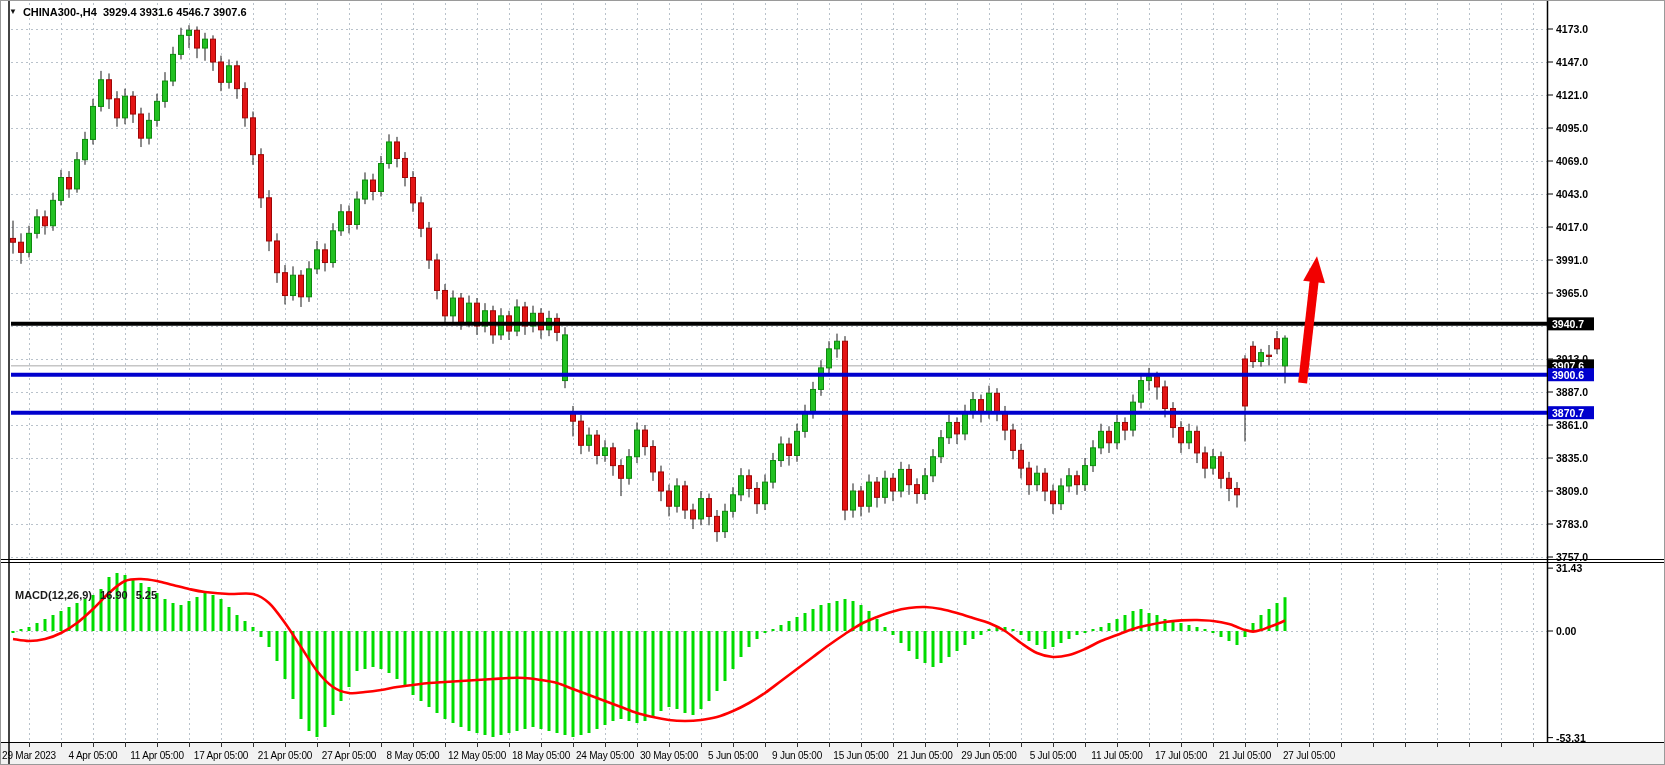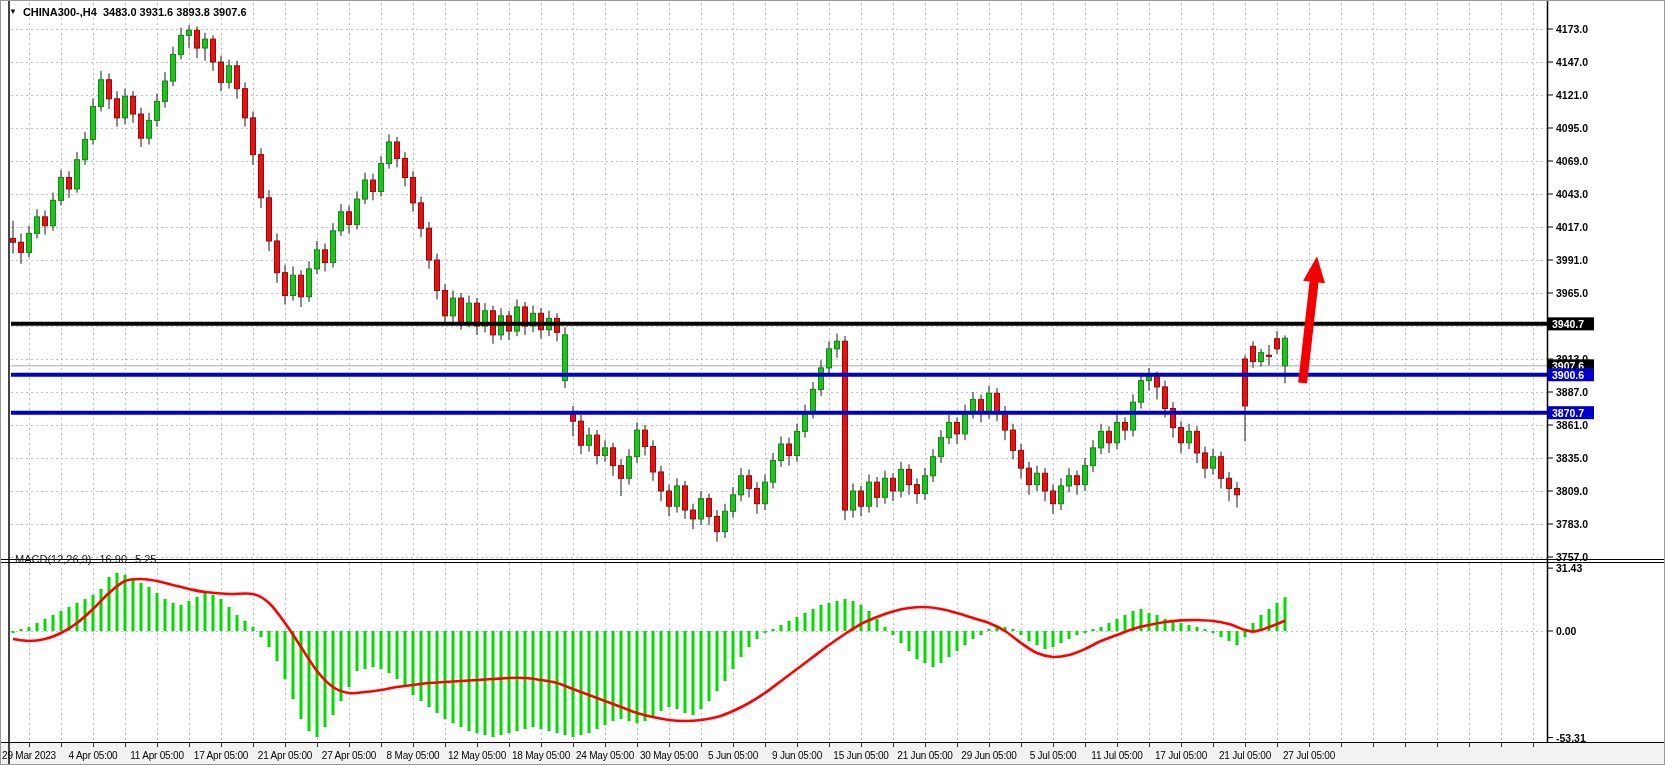--- a/index.html
+++ b/index.html
@@ -1,21 +1,21 @@
 <!DOCTYPE html>
 <html><head>
 <meta charset="utf-8">
 <style>
   html,body{margin:0;padding:0;background:#e8e8e8;font-family:"Liberation Sans",sans-serif;}
   #app{position:relative;width:1665px;height:765px;background:#ffffff;overflow:hidden;border:1px solid #9a9a9a;box-sizing:border-box;}
   #chart-svg{position:absolute;left:0;top:0;}
   #title-overlay{position:absolute;left:8px;top:3px;height:15px;display:flex;align-items:center;gap:6px;
     font-size:11px;font-weight:700;color:#000;white-space:nowrap;}
   #title-overlay .tri{font-size:8px;color:#111;line-height:1;}
-  #macd-label-overlay{position:absolute;left:14px;top:552px;font-size:11px;font-weight:400;color:#1a1a1a;white-space:nowrap;}
+  #macd-label-overlay{position:absolute;left:14px;top:588px;font-size:11px;font-weight:700;color:#1a1a1a;white-space:nowrap;}
   #macd-label-overlay span{margin-right:5px;}
   .svgtext{font-family:"Liberation Sans",sans-serif;}
 </style>
 </head>
 <body>
 
 <div id="app">
   <svg id="chart-svg" width="1665" height="765">
       <rect x="0" y="0" width="1665" height="741" fill="#FFFFFF"></rect>
       <rect x="0" y="741" width="1665" height="24" fill="#F2F2F2"></rect>
@@ -761,20 +761,20 @@
         <text x="1052" y="758" class="svgtext" font-size="10px" text-anchor="middle" fill="#000000" letter-spacing="-0.2px">5 Jul 05:00</text>
         <text x="1116" y="758" class="svgtext" font-size="10px" text-anchor="middle" fill="#000000" letter-spacing="-0.2px">11 Jul 05:00</text>
         <text x="1180" y="758" class="svgtext" font-size="10px" text-anchor="middle" fill="#000000" letter-spacing="-0.2px">17 Jul 05:00</text>
         <text x="1244" y="758" class="svgtext" font-size="10px" text-anchor="middle" fill="#000000" letter-spacing="-0.2px">21 Jul 05:00</text>
         <text x="1308" y="758" class="svgtext" font-size="10px" text-anchor="middle" fill="#000000" letter-spacing="-0.2px">27 Jul 05:00</text>
       </g>
     </svg>
   <div id="title-overlay">
     <span class="tri">▼</span>
     <span>CHINA300-,H4</span>
-    <span>3483.0 3931.6 3893.8 3907.6</span>
+    <span>3929.4 3931.6 4546.7 3907.6</span>
   </div>
   <div id="macd-label-overlay">
     <span>MACD(12,26,9)</span>
     <span>16.90</span>
     <span>5.25</span>
   </div>
 </div>
 
 </body></html>

